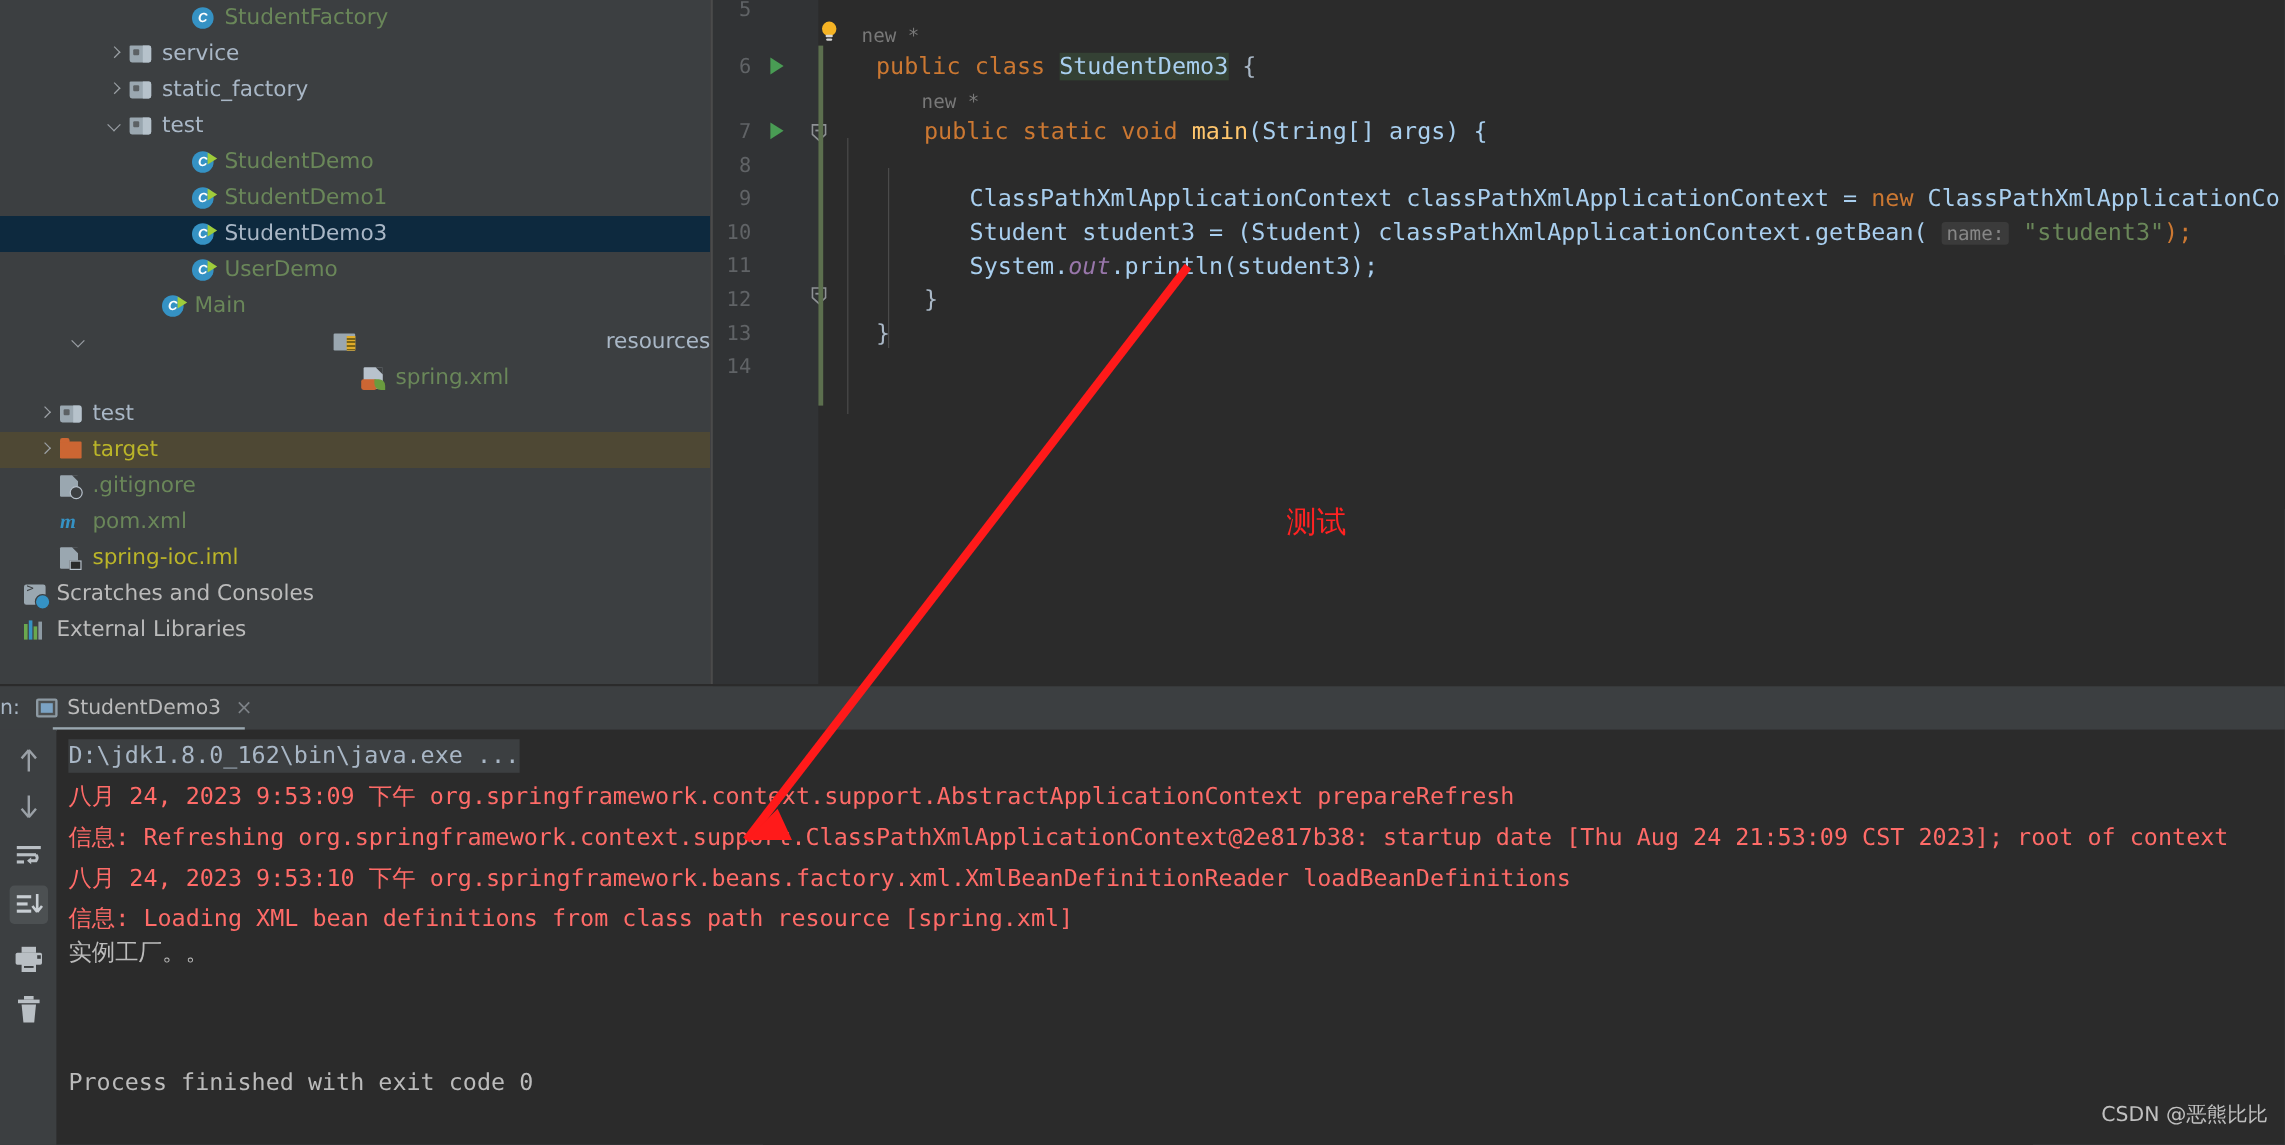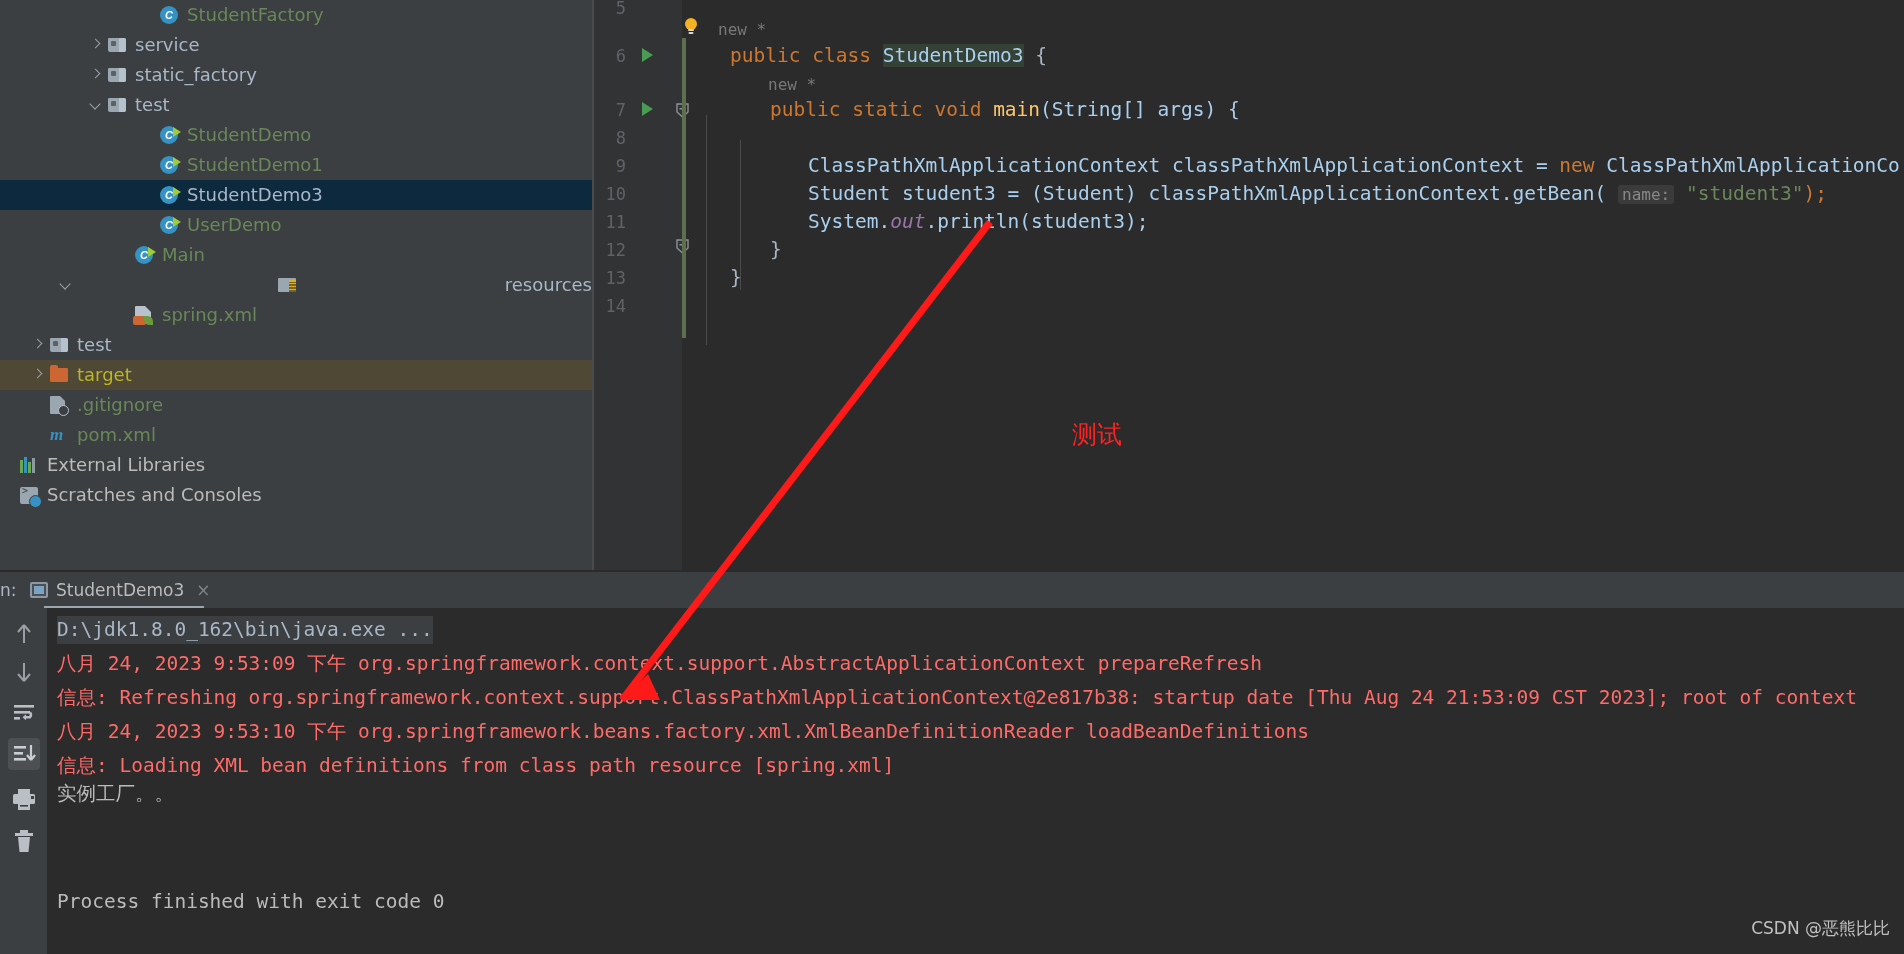--- a/index.html
+++ b/index.html
@@ -254,21 +254,21 @@
         </span>
         <span class="tlabel c-green">Main</span>
       </div>
       <div class="tree-row" style="padding-left: 58px; justify-content: space-between;">
         <span class="arrow down"></span>
         <span class="tico">
           <i class="ic-folder-res"></i>
         </span>
         <span class="tlabel c-grey">resources</span>
       </div>
-      <div class="tree-row" style="padding-left: 115px;">
+      <div class="tree-row" style="padding-left: 115px; justify-content: center;">
         <span class="arrow"></span>
         <span class="tico">
           <i class="ic-xml">
             <i class="leaf"></i>
           </i>
         </span>
         <span class="tlabel c-green">spring.xml</span>
       </div>
       <div class="tree-row" style="padding-left: 30px;">
         <span class="arrow right"></span>
@@ -290,39 +290,46 @@
           <i class="ic-git"></i>
         </span>
         <span class="tlabel c-green">.gitignore</span>
       </div>
       <div class="tree-row" style="padding-left: 30px;">
         <span class="arrow"></span>
         <span class="tico">
           <i class="ic-m">m</i>
         </span>
         <span class="tlabel c-green">pom.xml</span>
+      </div>
+      <div class="tree-row" style="padding-left: 30px;">
+        <span class="arrow"></span>
+        <span class="tico">
+          <i class="ic-iml"></i>
+        </span>
+        <span class="tlabel c-olive">spring-ioc.iml</span>
+      </div>
+      <div class="tree-row" style="padding-left: 0px;">
+        <span class="arrow"></span>
+        <span class="tico">
+          <i class="ic-scratch"></i>
+        </span>
+        <span class="tlabel c-white">Scratches and Consoles</span>
       </div>
       <div class="tree-row" style="padding-left: 0px;">
         <span class="arrow"></span>
         <span class="tico">
           <i class="ic-lib">
             <span style="left:0;height:13px;background:#6aa84f"></span>
             <span style="left:4px;height:16px;background:#3592c4"></span>
             <span style="left:8px;height:11px;background:#6aa84f"></span>
             <span style="left:12px;height:15px;background:#8d9aa3"></span>
           </i>
         </span>
         <span class="tlabel c-white">External Libraries</span>
-      </div>
-      <div class="tree-row" style="padding-left: 0px;">
-        <span class="arrow"></span>
-        <span class="tico">
-          <i class="ic-scratch"></i>
-        </span>
-        <span class="tlabel c-white">Scratches and Consoles</span>
       </div>
     </div>
 
   <div id="editor">
     <div id="gutter">
         <div class="lnum" style="top: -2px;">5</div>
         <div class="lnum" style="top: 46px;">6</div>
         <div class="lnum" style="top: 100px;">7</div>
         <div class="lnum" style="top: 128px;">8</div>
         <div class="lnum" style="top: 156px;">9</div>

